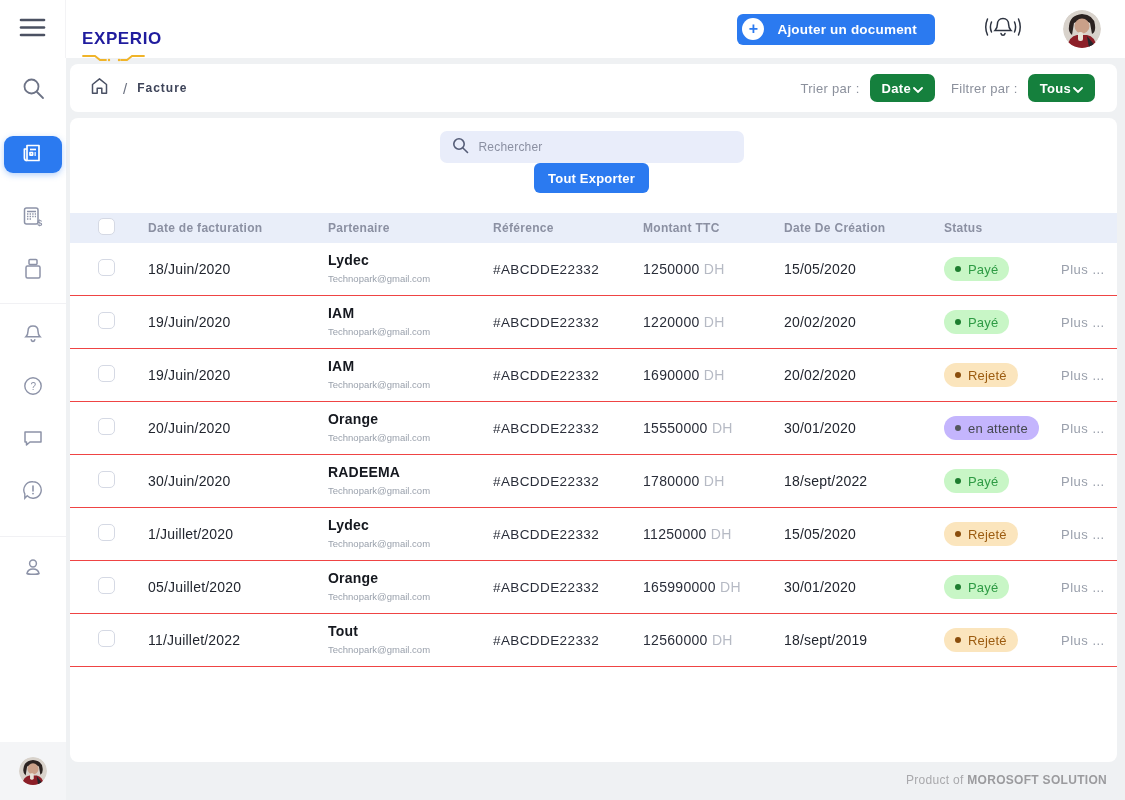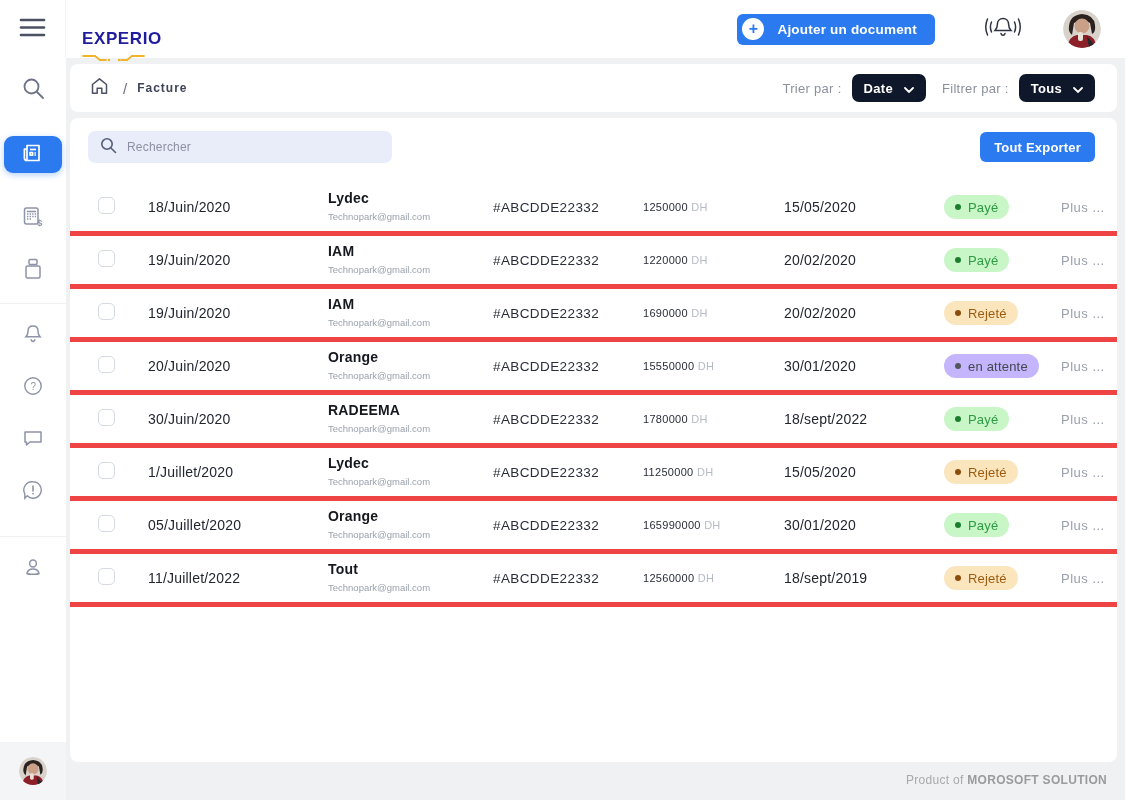--- a/index.html
+++ b/index.html
@@ -29,40 +29,40 @@
   .side-divider { width:66px; height:0; border-top:1px solid #f1f1f4; margin:14px 0 10px; }
   .side-bottom-strip { position:absolute; top:742px; left:0; width:66px; height:58px; background:#f4f5f7; display:flex; align-items:center; justify-content:center; }
   .avatar-sm { width:28px; height:28px; border-radius:50%; overflow:hidden; cursor:pointer; }
 
   
   .card { position:absolute; left:70px; width:1047px; background:#fff; border-radius:8px; }
   .breadcrumb-card { top:64px; height:48px; display:flex; align-items:center; padding:0 22px 0 20px; }
   .crumb-sep { color:#6b7180; font-size:15px; margin:0 10px 0 14px; }
   .crumb-page { color:#3e4459; font-size:12px; font-weight:700; letter-spacing:1px; }
   .filter-label { color:#8b909c; font-size:13px; letter-spacing:0.3px; }
-  .drop-pill { display:flex; align-items:center; gap:11px; background:#0f172a; color:#fff; border:none; font-family:inherit; font-weight:700; font-size:13px; border-radius:7px; height:28px; padding:0 12px; margin-left:10px; cursor:pointer; letter-spacing:0.3px; }
+  .drop-pill { display:flex; align-items:center; gap:2px; background:#15803d; color:#fff; border:none; font-family:inherit; font-weight:700; font-size:13px; border-radius:7px; height:28px; padding:0 12px; margin-left:10px; cursor:pointer; letter-spacing:0.3px; }
   .gap16 { width:16px; }
 
   .main-card { top:118px; height:644px; overflow:hidden; }
-  .toolbar { display:flex; align-items:center; justify-content:space-between; padding:13px 22px 20px 18px; }
+  .toolbar { display:flex; align-items:center; justify-content:space-between; padding:13px 22px 20px 18px;flex-direction:column; }
   .search-box { display:flex; align-items:center; gap:10px; width:304px; height:32px; background:#e9edfa; border-radius:7px; padding:0 12px; }
   .search-input { border:none; outline:none; background:transparent; font-family:inherit; font-size:12px; color:#3c4254; width:100%; letter-spacing:0.2px; }
   .search-input::placeholder { color:#8b90a2; }
   .export-btn { background:#2b7af0; border:none; color:#fff; font-family:inherit; font-weight:700; font-size:13px; border-radius:6px; height:30px; padding:0 14px; cursor:pointer; letter-spacing:0.2px; }
 
   .tgrid { display:grid; grid-template-columns:60px 180px 165px 150px 141px 160px 117px 1fr; align-items:center; padding:0 0 0 18px; }
   .thead { background:#e9eef9; height:30px; }
   .thead .th { font-size:12px; font-weight:700; color:#8b90a2; letter-spacing:0.3px; }
   .checkbox { width:17px; height:17px; border:1.6px solid #d5d9e4; border-radius:5px; background:#fff; display:inline-block; margin-left:10px; cursor:pointer; }
-  .trow { height:53px; border-bottom:5px solid #ef4444; }
+  .trow { height:53px; border-bottom:1px solid #ef4444; }
   .cell-date, .cell-created { font-size:14px; color:#22262f; letter-spacing:0.2px; }
   .pname { font-size:14px; font-weight:700; color:#15181f; letter-spacing:0.2px; }
   .pemail { font-size:9.5px; color:#9aa1ac; cursor:pointer; display:inline-block; margin-top:3px; }
   .cell-ref { font-size:13.5px; color:#2a2e3a; letter-spacing:0.4px; }
-  .cell-amount { font-size:11px; color:#2a2e3a; letter-spacing:0.3px; }
+  .cell-amount { font-size:14px; color:#2a2e3a; letter-spacing:0.3px; }
   .dh { color:#b6bac4; }
   .pill { display:inline-flex; align-items:center; gap:7px; height:24px; padding:0 11px; border-radius:12px; font-size:13px; letter-spacing:0.2px; }
   .pill .dot { width:6px; height:6px; border-radius:50%; }
   .pill--paid { background:#c8f6c6; color:#2e9b44; }
   .pill--paid .dot { background:#1d7d2f; }
   .pill--rejected { background:#fbe5bd; color:#9c5c10; }
   .pill--rejected .dot { background:#8a4d0c; }
   .pill--pending { background:#c4b5fd; color:#44474e; }
   .pill--pending .dot { background:#53565c; }
   .more-link { font-size:13px; color:#9aa0ac; cursor:pointer; letter-spacing:0.5px; }
@@ -284,20 +284,30 @@
           <svg width="17" height="17" viewBox="0 0 17 17" fill="none" stroke="#555d77" stroke-width="1.6" stroke-linecap="round">
               <circle cx="7" cy="7" r="5.2"></circle>
               <line x1="11.2" y1="11.2" x2="15.5" y2="15.5"></line>
             </svg>
         </span>
         <input class="search-input" type="text" placeholder="Rechercher" style="">
       </div>
       <button class="export-btn">Tout Exporter</button>
     </div>
 
+    <div class="tgrid thead">
+      <div><span class="checkbox"></span></div>
+      <div class="th">Date de facturation</div>
+      <div class="th">Partenaire</div>
+      <div class="th">Référence</div>
+      <div class="th">Montant TTC</div>
+      <div class="th">Date De Création</div>
+      <div class="th">Status</div>
+      <div></div>
+    </div>
 
     <div id="table-body">
   <div class="tgrid trow">
     <div><span class="checkbox"></span></div>
     <div class="cell-date">18/Juin/2020</div>
     <div class="cell-partner">
       <div class="pname">Lydec</div>
       <span class="pemail">Technopark@gmail.com</span>
     </div>
     <div class="cell-ref">#ABCDDE22332</div>

